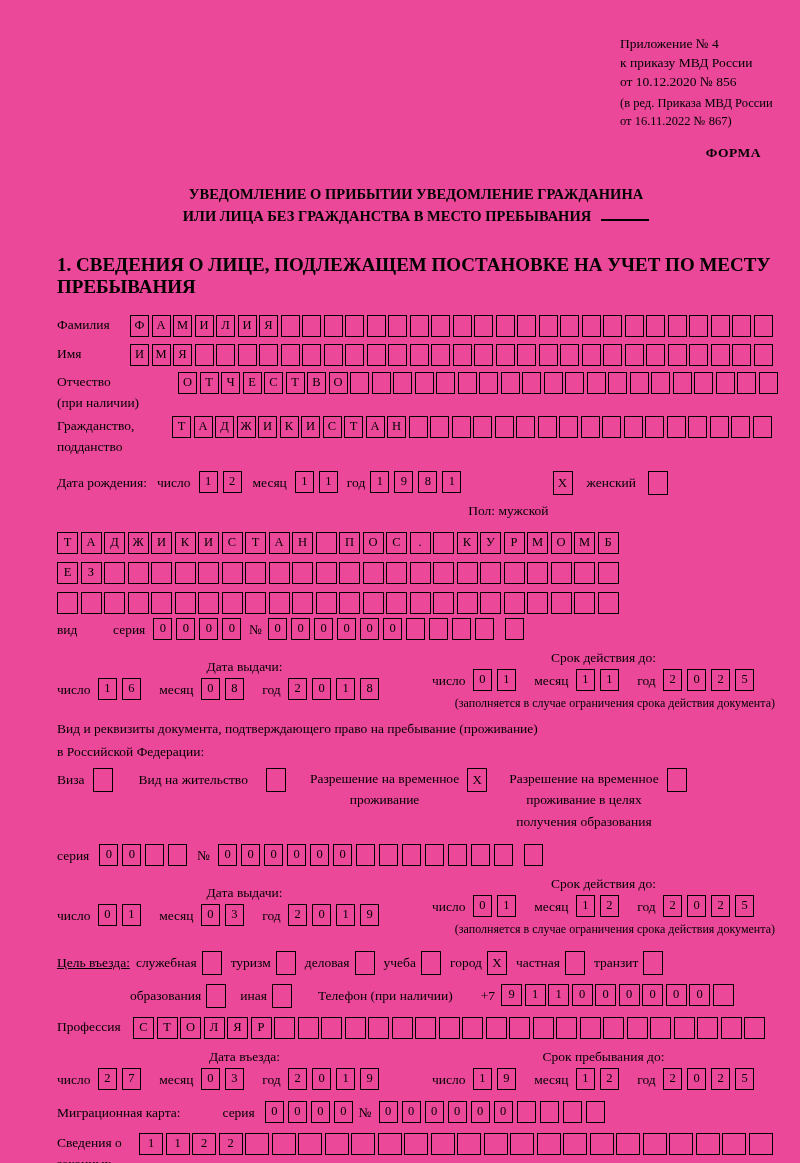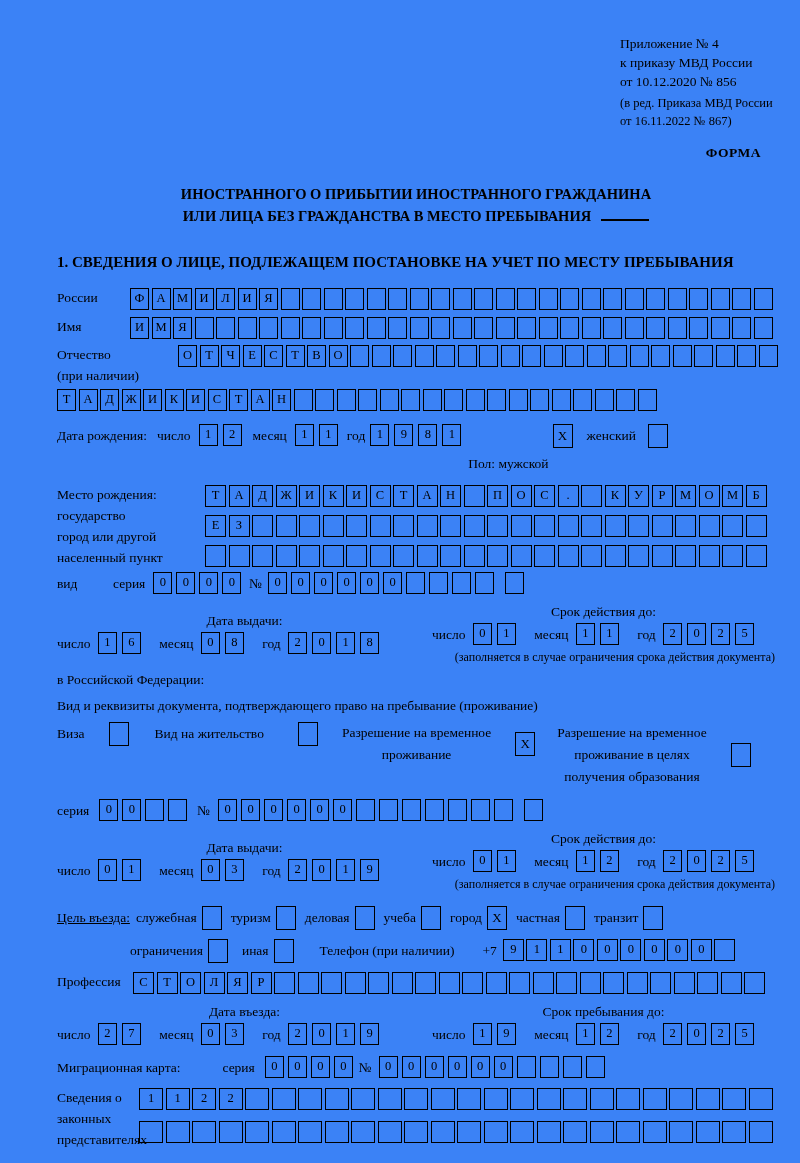--- a/index.html
+++ b/index.html
@@ -1,35 +1,35 @@
 <!DOCTYPE html>
 <html><head>
 <meta charset="utf-8">
 <style>
   html,body{margin:0;padding:0;background:#ffffff;}
   .page{
     position:relative;
     width:800px;height:1163px;
     margin:0 auto;
-    background:#3b82f6;color:#000;
+    background:#ec4899;color:#000;
     font-family:"Liberation Serif","DejaVu Serif",serif;
     font-size:13.5px;
     box-sizing:border-box;
     padding:34px 25px 10px 57px;
     overflow:hidden;
   }
   
   .hdr{margin-left:563px;line-height:1.42;}
   .hdr-line{white-space:nowrap;}
   .hdr-rev{font-size:12.5px;margin-top:4px;line-height:1.42;}
   .forma{text-align:right;padding-right:14px;font-weight:bold;margin-top:14px;letter-spacing:.5px;}
   
   .title{margin-top:22px;text-align:center;font-weight:bold;font-size:14.5px;line-height:1.55;}
   .title-underline{display:inline-block;width:48px;height:13px;border-bottom:2px solid #000;margin-left:10px;}
-  .sec-heading{margin-top:26px;font-weight:bold;font-size:15px;}
+  .sec-heading{margin-top:26px;font-weight:bold;font-size:19px;}
   
   .frow{display:flex;align-items:flex-start;margin-top:7px;}
   .flabel{flex:0 0 auto;line-height:1.55;}
   .cells{white-space:nowrap;flex:0 0 auto;}
   .cell{
     display:inline-block;box-sizing:border-box;
     width:19px;height:22px;border:1.5px solid #000;
     margin-right:2.5px;text-align:center;
     font-size:12.5px;line-height:19px;vertical-align:top;
   }
@@ -48,21 +48,21 @@
   .dates2col{display:flex;margin-top:8px;align-items:center;}
   .dcol-l{flex:0 0 375px;}
   .dcol-r{flex:1 1 auto;}
   .dhead{text-align:center;margin-bottom:3px;}
   .drow{white-space:nowrap;}
   .dlbl{display:inline-block;line-height:24px;margin-right:4px;}
   .dlbl + .cells{margin-right:10px;}
   .note{font-size:12px;text-align:right;margin-top:3px;white-space:nowrap;}
   
   .opt-row{margin-top:8px;}
-  .opt{display:flex;align-items:center;gap:16px;}
+  .opt{display:flex;align-items:flex-start;}
   .opt-lines{display:inline-block;text-align:center;line-height:1.6;margin-right:8px;}
   .opt-line{display:block;}
   .opt-single{line-height:24px;margin-right:8px;}
   
   .purpose-item{display:flex;align-items:flex-start;margin-right:9px;}
   .purpose-item .opt-single{margin-right:5px;}
   .doc-heading{font-weight:bold;text-align:center;margin-top:6px;}
 </style>
 </head>
 <body>
@@ -74,69 +74,67 @@
     <div class="hdr-line">к приказу МВД России</div>
     <div class="hdr-line">от 10.12.2020 № 856</div>
     <div class="hdr-rev">
       <div class="hdr-line">(в ред. Приказа МВД России</div>
       <div class="hdr-line">от 16.11.2022 № 867)</div>
     </div>
   </div>
   <div class="forma">ФОРМА</div>
 
   <div class="title">
-    <div>ИНОСТРАННОГО О ПРИБЫТИИ ИНОСТРАННОГО ГРАЖДАНИНА</div>
+    <div>УВЕДОМЛЕНИЕ О ПРИБЫТИИ УВЕДОМЛЕНИЕ ГРАЖДАНИНА</div>
     <div><span>ИЛИ ЛИЦА БЕЗ ГРАЖДАНСТВА В МЕСТО ПРЕБЫВАНИЯ</span><span class="title-underline"></span></div>
   </div>
 
   <div class="sec-heading">1. СВЕДЕНИЯ О ЛИЦЕ, ПОДЛЕЖАЩЕМ ПОСТАНОВКЕ НА УЧЕТ ПО МЕСТУ ПРЕБЫВАНИЯ</div>
 
   <div class="frow" style="margin-top:17px;">
-    <div class="flabel" style="width:73px;">России</div>
+    <div class="flabel" style="width:73px;">Фамилия</div>
     <div class="cells"><span class="cell">Ф</span><span class="cell">А</span><span class="cell">М</span><span class="cell">И</span><span class="cell">Л</span><span class="cell">И</span><span class="cell">Я</span><span class="cell"></span><span class="cell"></span><span class="cell"></span><span class="cell"></span><span class="cell"></span><span class="cell"></span><span class="cell"></span><span class="cell"></span><span class="cell"></span><span class="cell"></span><span class="cell"></span><span class="cell"></span><span class="cell"></span><span class="cell"></span><span class="cell"></span><span class="cell"></span><span class="cell"></span><span class="cell"></span><span class="cell"></span><span class="cell"></span><span class="cell"></span><span class="cell"></span><span class="cell"></span></div>
   </div>
 
   <div class="frow">
     <div class="flabel" style="width:73px;">Имя</div>
     <div class="cells"><span class="cell">И</span><span class="cell">М</span><span class="cell">Я</span><span class="cell"></span><span class="cell"></span><span class="cell"></span><span class="cell"></span><span class="cell"></span><span class="cell"></span><span class="cell"></span><span class="cell"></span><span class="cell"></span><span class="cell"></span><span class="cell"></span><span class="cell"></span><span class="cell"></span><span class="cell"></span><span class="cell"></span><span class="cell"></span><span class="cell"></span><span class="cell"></span><span class="cell"></span><span class="cell"></span><span class="cell"></span><span class="cell"></span><span class="cell"></span><span class="cell"></span><span class="cell"></span><span class="cell"></span><span class="cell"></span></div>
   </div>
 
   <div class="frow" style="margin-top:6px;gap:11px;">
     <div class="flabel" style="width:110px;">
       <div>Отчество</div>
       <div>(при наличии)</div>
     </div>
     <div class="cells"><span class="cell">О</span><span class="cell">Т</span><span class="cell">Ч</span><span class="cell">Е</span><span class="cell">С</span><span class="cell">Т</span><span class="cell">В</span><span class="cell">О</span><span class="cell"></span><span class="cell"></span><span class="cell"></span><span class="cell"></span><span class="cell"></span><span class="cell"></span><span class="cell"></span><span class="cell"></span><span class="cell"></span><span class="cell"></span><span class="cell"></span><span class="cell"></span><span class="cell"></span><span class="cell"></span><span class="cell"></span><span class="cell"></span><span class="cell"></span><span class="cell"></span><span class="cell"></span><span class="cell"></span></div>
   </div>
 
   <div class="frow" style="margin-top:2px;">
+    <div class="flabel" style="width:115px;">
+      <div>Гражданство,</div>
+      <div>подданство</div>
+    </div>
     <div class="cells"><span class="cell">Т</span><span class="cell">А</span><span class="cell">Д</span><span class="cell">Ж</span><span class="cell">И</span><span class="cell">К</span><span class="cell">И</span><span class="cell">С</span><span class="cell">Т</span><span class="cell">А</span><span class="cell">Н</span><span class="cell"></span><span class="cell"></span><span class="cell"></span><span class="cell"></span><span class="cell"></span><span class="cell"></span><span class="cell"></span><span class="cell"></span><span class="cell"></span><span class="cell"></span><span class="cell"></span><span class="cell"></span><span class="cell"></span><span class="cell"></span><span class="cell"></span><span class="cell"></span><span class="cell"></span></div>
   </div>
 
   <div class="frow" style="margin-top:13px;">
     <span class="inl" style="margin-right:10px;">Дата рождения:</span>
     <span class="inl" style="margin-right:8px;">число</span>
     <span class="cells cells-date" style="margin-right:6px;"><span class="cell">1</span><span class="cell">2</span></span>
     <span class="inl" style="margin-right:8px;">месяц</span>
     <span class="cells cells-date" style="margin-right:4px;"><span class="cell">1</span><span class="cell">1</span></span>
     <span class="inl" style="margin-right:5px;">год</span>
     <span class="cells cells-date" style="margin-right:2px;"><span class="cell">1</span><span class="cell">9</span><span class="cell">8</span><span class="cell">1</span></span>
     <span class="inl" style="margin-right:4px;margin-top:28px;">Пол: мужской</span>
     <span class="cbox">X</span>
     <span class="inl" style="margin-left:14px;margin-right:12px;">женский</span>
     <span class="cbox"></span>
   </div>
 
   <div class="frow" style="margin-top:9px;">
-    <div class="flabel" style="width:148px;">
-      <div>Место рождения:</div>
-      <div>государство</div>
-      <div>город или другой</div>
-      <div>населенный пункт</div>
-    </div>
     <div>
       <div class="cells cells-md" style="margin-bottom:8px;"><span class="cell">Т</span><span class="cell">А</span><span class="cell">Д</span><span class="cell">Ж</span><span class="cell">И</span><span class="cell">К</span><span class="cell">И</span><span class="cell">С</span><span class="cell">Т</span><span class="cell">А</span><span class="cell">Н</span><span class="cell"></span><span class="cell">П</span><span class="cell">О</span><span class="cell">С</span><span class="cell">.</span><span class="cell"></span><span class="cell">К</span><span class="cell">У</span><span class="cell">Р</span><span class="cell">М</span><span class="cell">О</span><span class="cell">М</span><span class="cell">Б</span></div>
       <div class="cells cells-md" style="margin-bottom:8px;"><span class="cell">Е</span><span class="cell">З</span><span class="cell"></span><span class="cell"></span><span class="cell"></span><span class="cell"></span><span class="cell"></span><span class="cell"></span><span class="cell"></span><span class="cell"></span><span class="cell"></span><span class="cell"></span><span class="cell"></span><span class="cell"></span><span class="cell"></span><span class="cell"></span><span class="cell"></span><span class="cell"></span><span class="cell"></span><span class="cell"></span><span class="cell"></span><span class="cell"></span><span class="cell"></span><span class="cell"></span></div>
       <div class="cells cells-md"><span class="cell"></span><span class="cell"></span><span class="cell"></span><span class="cell"></span><span class="cell"></span><span class="cell"></span><span class="cell"></span><span class="cell"></span><span class="cell"></span><span class="cell"></span><span class="cell"></span><span class="cell"></span><span class="cell"></span><span class="cell"></span><span class="cell"></span><span class="cell"></span><span class="cell"></span><span class="cell"></span><span class="cell"></span><span class="cell"></span><span class="cell"></span><span class="cell"></span><span class="cell"></span><span class="cell"></span></div>
     </div>
   </div>
 
 
   <div class="frow" style="margin-top:4px;">
     <span class="inl" style="width:56px;">вид</span>
@@ -165,22 +163,22 @@
         <span class="cells cells-date"><span class="cell">0</span><span class="cell">1</span></span>
         <span class="dlbl">месяц</span>
         <span class="cells cells-date"><span class="cell">1</span><span class="cell">1</span></span>
         <span class="dlbl">год</span>
         <span class="cells cells-date"><span class="cell">2</span><span class="cell">0</span><span class="cell">2</span><span class="cell">5</span></span>
       </div>
       <div class="note">(заполняется в случае ограничения срока действия документа)</div>
     </div>
   </div>
 
+  <div style="margin-top:10px;">Вид и реквизиты документа, подтверждающего право на пребывание (проживание)</div>
   <div style="margin-top:7px;">в Российской Федерации:</div>
-  <div style="margin-top:10px;">Вид и реквизиты документа, подтверждающего право на пребывание (проживание)</div>
 
   <div class="frow opt-row">
     <div class="opt" style="margin-right:26px;">
       <span class="opt-single">Виза</span>
       <span class="cbox"></span>
     </div>
     <div class="opt" style="margin-right:24px;">
       <span class="opt-single" style="margin-right:18px;">Вид на жительство</span>
       <span class="cbox"></span>
     </div>
@@ -261,21 +259,21 @@
       <span class="cbox"></span>
     </span>
     <span class="purpose-item" style="margin-right:0;">
       <span class="opt-single">транзит</span>
       <span class="cbox"></span>
     </span>
   </div>
 
   <div class="frow" style="margin-top:9px;margin-left:73px;">
     <span class="purpose-item" style="margin-right:14px;">
-      <span class="opt-single">ограничения</span>
+      <span class="opt-single">образования</span>
       <span class="cbox"></span>
     </span>
     <span class="purpose-item" style="margin-right:26px;">
       <span class="opt-single">иная</span>
       <span class="cbox"></span>
     </span>
     <span class="inl" style="margin-right:28px;">Телефон (при наличии)</span>
     <span class="inl" style="margin-right:6px;">+7</span>
     <span class="cells cells-md"><span class="cell">9</span><span class="cell">1</span><span class="cell">1</span><span class="cell">0</span><span class="cell">0</span><span class="cell">0</span><span class="cell">0</span><span class="cell">0</span><span class="cell">0</span><span class="cell"></span></span>
   </div>

